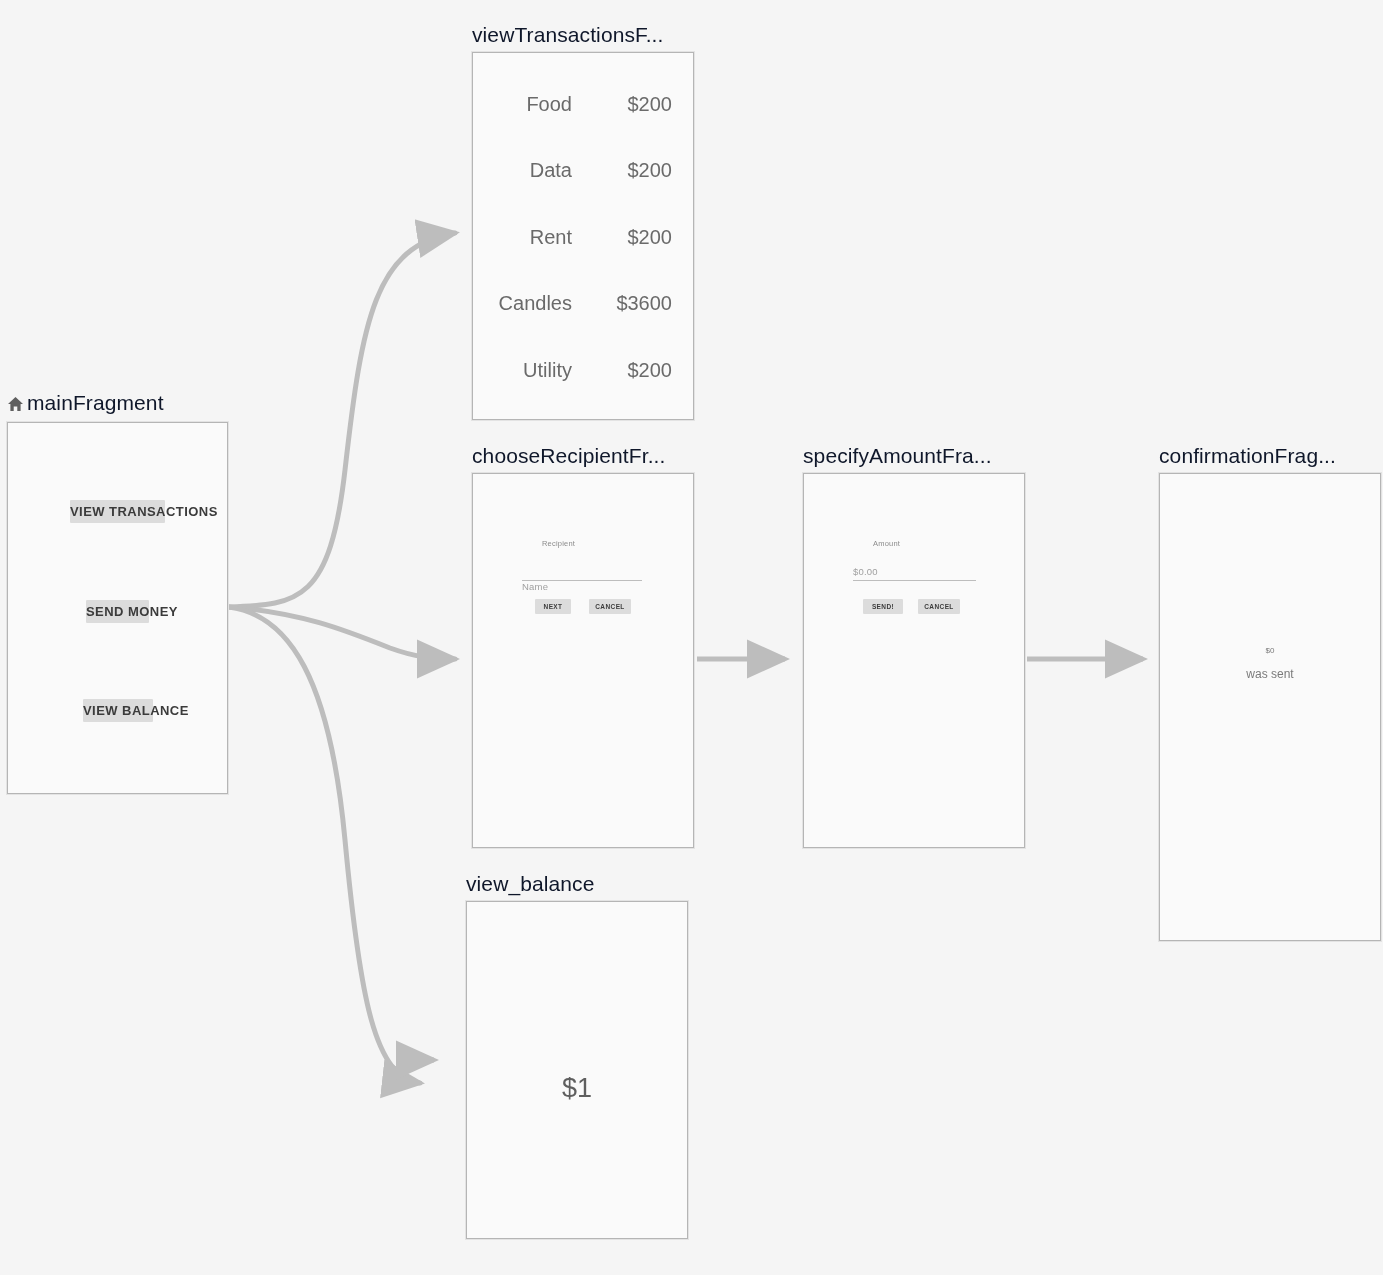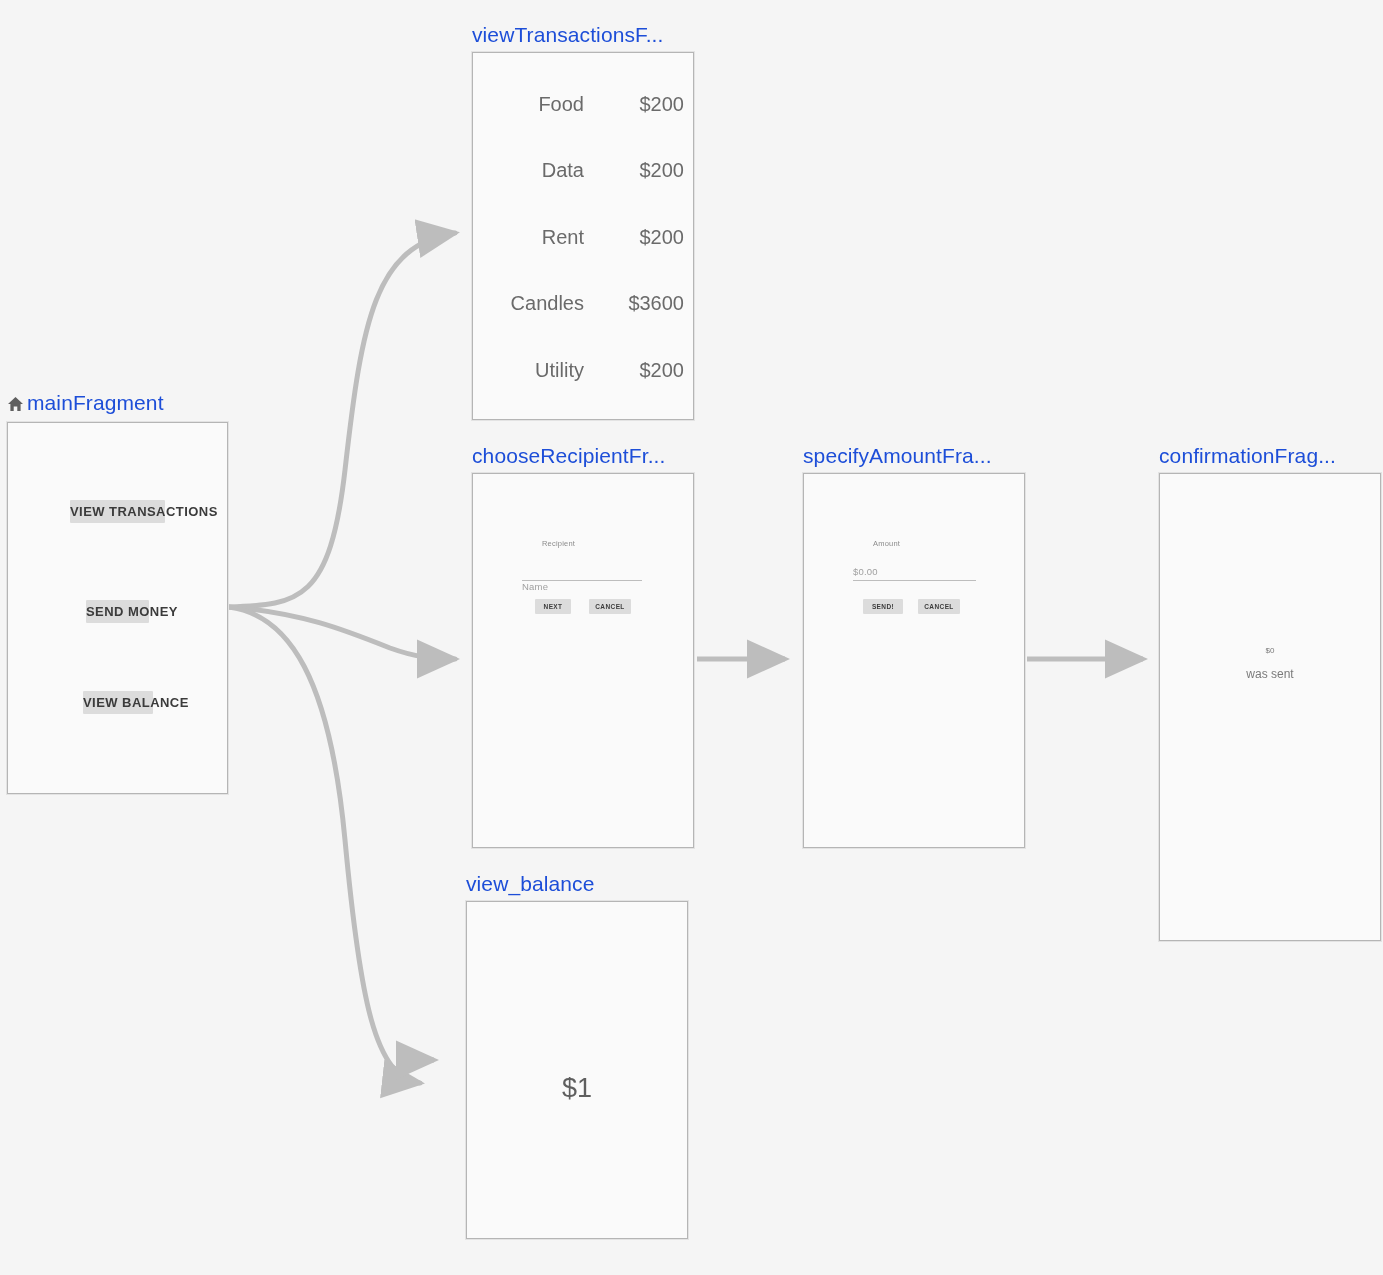--- a/index.html
+++ b/index.html
@@ -9,41 +9,41 @@
     font-family:"Liberation Sans","DejaVu Sans",sans-serif;
     -webkit-font-smoothing:antialiased;
   }
   #canvas{position:absolute;inset:0;}
   svg.edges{position:absolute;left:0;top:0;width:1383px;height:1275px;pointer-events:none;}
 
   
   .node{position:absolute;}
   .node-title{
     position:absolute;left:0;bottom:100%;margin-bottom:4px;
-    font-size:21px;color:#1d4ed8;white-space:nowrap;
+    font-size:21px;color:#0f172a;white-space:nowrap;
     letter-spacing:.1px;line-height:26px;
   }
   .node-title .home-ico{display:inline-block;vertical-align:-2px;margin-right:3px;}
   .frame{
     position:absolute;left:0;top:0;width:100%;height:100%;
     background:#fafafa;border:1px solid #b5b5b5;
     box-sizing:border-box;
     box-shadow:0 0 0 1px #e3e3e3;
   }
 
   
   .mbtn{
     position:absolute;background:#dcdcdc;color:#3b3b3b;
     font-size:13px;letter-spacing:.45px;text-align:center;
     padding:4px 0;border-radius:1px;white-space:nowrap;
     font-weight:600;
   }
 
   
-  .tx-row{position:absolute;left:12px;width:100%;height:28px;text-align:center;}
+  .tx-row{position:absolute;left:0;width:100%;height:28px;text-align:center;}
   .tx-label{position:absolute;right:122px;top:0;font-size:20px;color:#6a6a6a;white-space:nowrap;}
   .tx-amt{position:absolute;right:22px;top:0;font-size:20px;color:#6a6a6a;white-space:nowrap;}
 
   
   .f-label{position:absolute;font-size:7.5px;color:#8c8c8c;letter-spacing:.2px;padding-left:18px;}
   .f-input{position:absolute;font-size:9.5px;color:#a0a0a0;letter-spacing:.2px;}
   .f-underline{position:absolute;height:1px;background:#bdbdbd;}
   .f-btn{
     position:absolute;background:#dcdcdc;color:#3b3b3b;
     font-size:6.5px;letter-spacing:.4px;text-align:center;
@@ -84,21 +84,21 @@
     <div class="node-title">
       <span class="home-ico">
         <svg width="17" height="16" viewBox="0 0 17 16" aria-hidden="true">
           <path d="M8.5 1 L16 8 L13.6 8 L13.6 15 L10.3 15 L10.3 10.4 L6.7 10.4 L6.7 15 L3.4 15 L3.4 8 L1 8 Z" fill="#5f5f5f"></path>
         </svg>
       </span><span>mainFragment</span>
     </div>
     <div class="frame"></div>
     <div class="mbtn" style="left:63px;top:78px;width:95px;">VIEW TRANSACTIONS</div>
     <div class="mbtn" style="left:79px;top:178px;width:63px;">SEND MONEY</div>
-    <div class="mbtn" style="left:76px;top:269px;width:70px;">VIEW BALANCE</div>
+    <div class="mbtn" style="left:76px;top:277px;width:70px;">VIEW BALANCE</div>
   </div>
 
   <div class="node" style="left:472px;top:52px;width:222px;height:368px;">
     <div class="node-title">viewTransactionsF...</div>
     <div class="frame"></div>
 
     <div class="tx-row" style="top:41px;">
       <span class="tx-label">Food</span>
       <span class="tx-amt">$200</span>
     </div>

